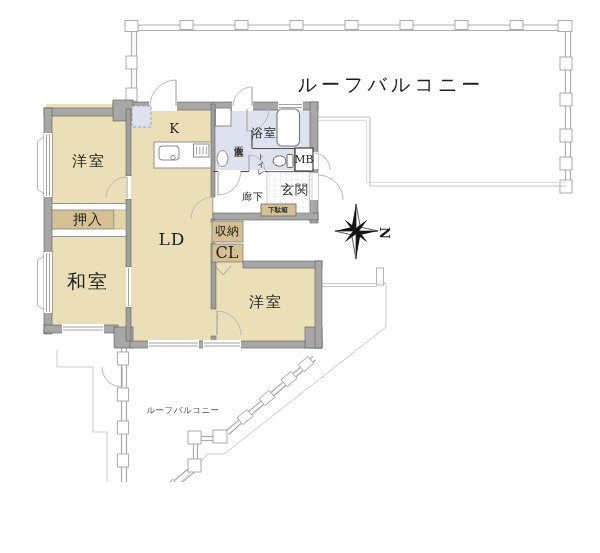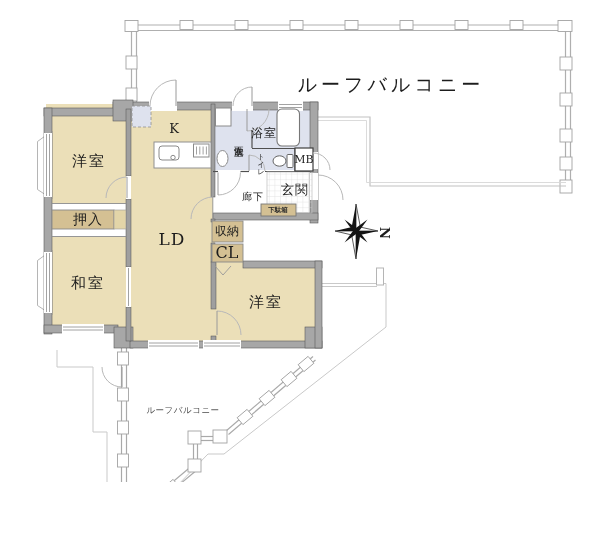--- a/index.html
+++ b/index.html
@@ -226,21 +226,21 @@
     <polygon points="367.5,219.5 357.8,232.8 354.2,229.2" fill="#141414"></polygon>
     <polygon points="367.5,242.5 354.2,232.8 357.8,229.2" fill="#141414"></polygon>
     <polygon points="344.5,242.5 354.2,229.2 357.8,232.8" fill="#141414"></polygon>
     <polygon points="344.5,219.5 354.2,232.8 357.8,229.2" fill="#141414"></polygon>
   </g>
 </svg>
 
 <div class="lbl" style="left:391px;top:84px;font-size:19px;letter-spacing:4px;">ルーフバルコニー</div>
 <div class="lbl" style="left:89px;top:161px;font-size:15px;letter-spacing:2px;">洋室</div>
 <div class="lbl" style="left:88px;top:219px;font-size:14px;letter-spacing:1px;">押入</div>
-<div class="lbl" style="left:88px;top:283px;font-size:15px;letter-spacing:2px;">和室</div>
+<div class="lbl" style="left:88px;top:283px;font-size:19px;letter-spacing:2px;font-family:Liberation Mono, monospace;">和室</div>
 <div class="lbl" style="left:174px;top:128px;font-size:13px;">K</div>
 <div class="lbl" style="left:172px;top:239px;font-size:17px;letter-spacing:1px;">LD</div>
 <div class="lbl lbl-v" style="left:239px;top:139px;font-size:9.5px;transform:translate(-50%,-50%);">洗面室</div>
 <div class="lbl" style="left:264px;top:133px;font-size:12px;letter-spacing:1px;">浴室</div>
 <div class="lbl lbl-v" style="left:260px;top:160px;font-size:7px;transform:translate(-50%,-50%);">トイレ</div>
 <div class="lbl" style="left:304px;top:159px;font-size:11px;">MB</div>
 <div class="lbl" style="left:295px;top:189px;font-size:13px;letter-spacing:1px;">玄関</div>
 <div class="lbl" style="left:278px;top:210px;font-size:6.5px;color:#2a2a2a;font-weight:bold;">下駄箱</div>
 <div class="lbl" style="left:253px;top:197px;font-size:10px;letter-spacing:1px;">廊下</div>
 <div class="lbl" style="left:227px;top:231px;font-size:12px;">収納</div>

